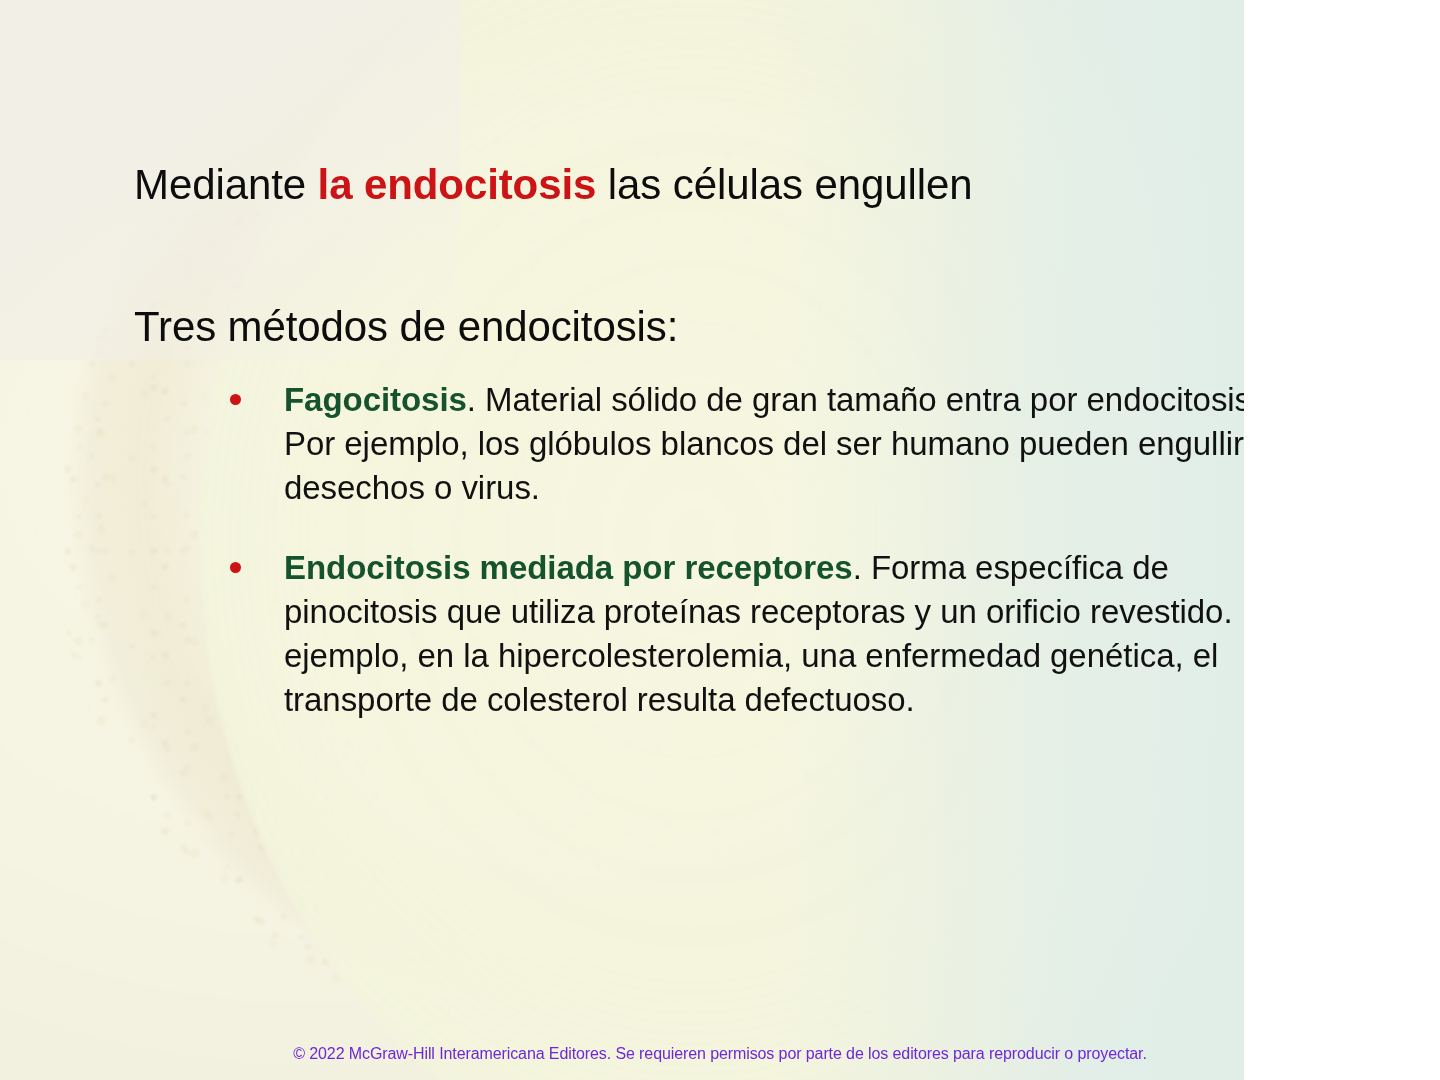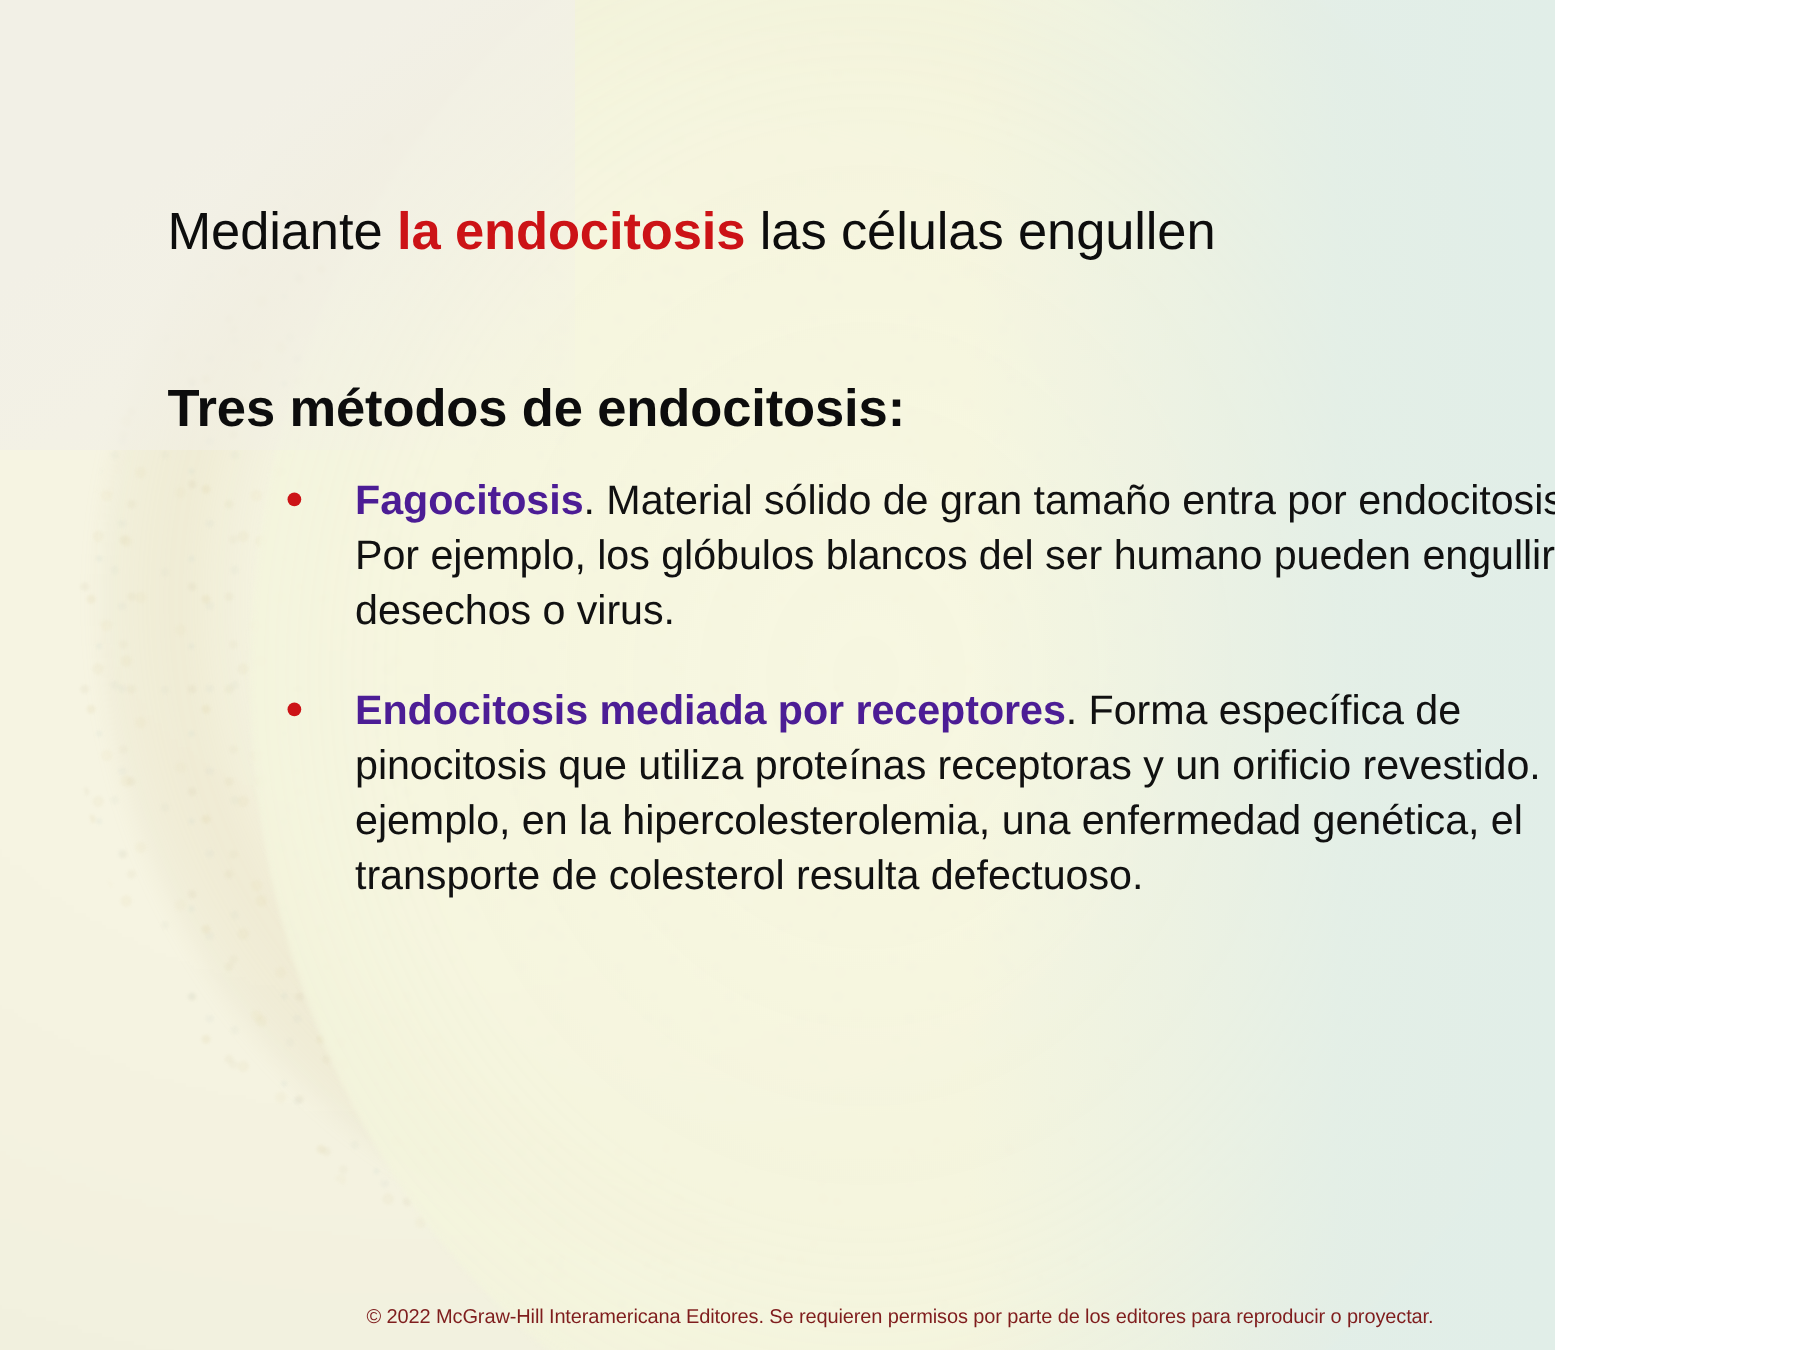--- a/index.html
+++ b/index.html
@@ -147,21 +147,21 @@
   .lead {
     position: absolute;
     left: 134px;
     width: 1190px;
     color: #0d0d0d;
     font-size: 42px;
     line-height: 60px;
     letter-spacing: -0.1px;
   }
   #lead-1 { top: 155px; }
-  #lead-2 { top: 297px; font-weight: bold; }
+  #lead-2 { top: 297px; }
 
   .accent {
     color: #cc1316;
     font-weight: bold;
   }
 
   #bullets {
     position: absolute;
     left: 226px;
     top: 378px;
@@ -183,31 +183,31 @@
     position: absolute;
     left: 4px;
     top: 16px;
     width: 11px;
     height: 11px;
     border-radius: 50%;
     background: #cc1316;
   }
 
   .bullet-term {
-    color: #4c1d95;
+    color: #14532d;
     font-weight: bold;
   }
 
   #footer {
     position: absolute;
     left: 0;
     top: 1043px;
     width: 1440px;
     text-align: center;
-    color: #7f1d1d;
+    color: #6d28d9;
     font-size: 16px;
     line-height: 22px;
     letter-spacing: -0.1px;
   }
 </style>
 </head>
 <body>
 
 <div id="slide">
 

